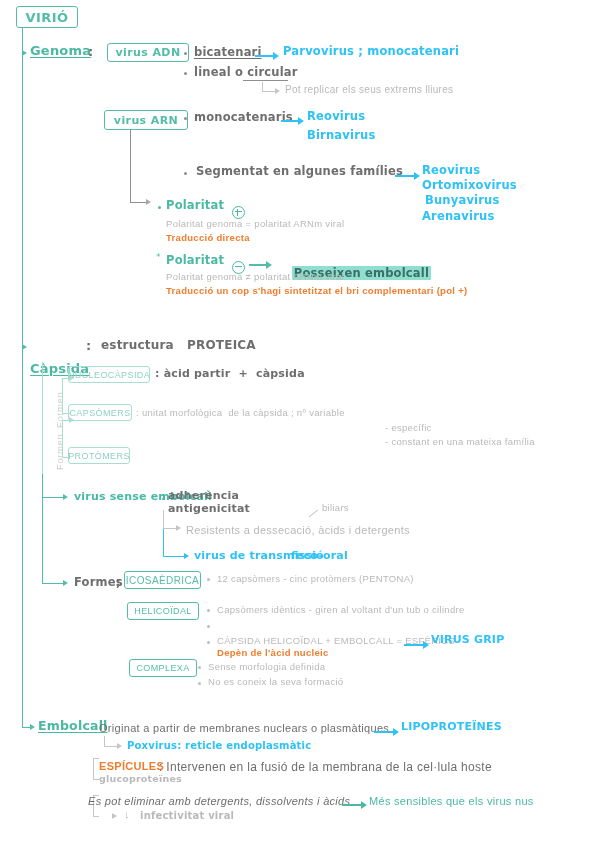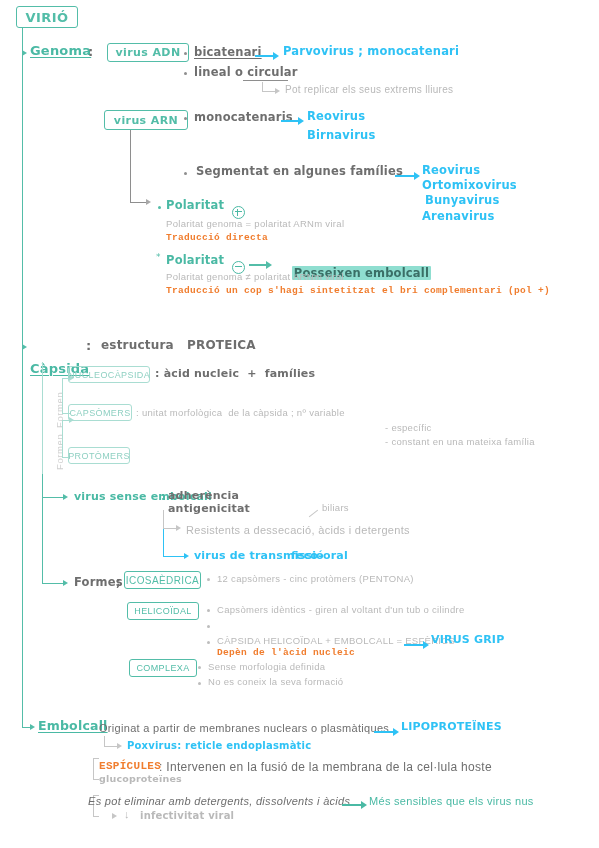--- a/index.html
+++ b/index.html
@@ -16,21 +16,21 @@
 
   
   .hand{font-family:"DejaVu Sans","Liberation Sans",sans-serif;font-weight:700;letter-spacing:.2px;}
   .print{font-family:"Liberation Sans",sans-serif;letter-spacing:.3px;}
 
   
   .c-green {color:#4ab9a4;}
   .c-blue  {color:#2ec2f5;}
   .c-grey  {color:#b9b9b9;}
   .c-dark  {color:#6e6e6e;}
-  .c-orange{color:#f07d2e;font-family:Liberation Mono, monospace;}
+  .c-orange{color:#f07d2e;}
 
   
   .box{
     position:absolute;border:1.4px solid #53bda8;border-radius:3px;
     color:#53bda8;background:transparent;
     display:flex;align-items:center;justify-content:center;
     font-family:"Liberation Sans",sans-serif;letter-spacing:.4px;
     box-sizing:border-box;
   }
   .box.hand{font-family:"DejaVu Sans",sans-serif;font-weight:700;}
@@ -183,21 +183,21 @@
   <div class="ln h faded" style="left:62px;top:413px;width:8px;"></div>
 
   <div class="ln v faded" style="left:62px;top:420px;height:38px;"></div>
   <div class="ln h faded" style="left:62px;top:420px;width:8px;"></div>
   <div class="ah r faded" style="left:69px;top:417px;"></div>
   <div class="ln h faded" style="left:62px;top:457px;width:8px;"></div>
 
   <div class="box faded" style="left:68px;top:366px;width:82px;height:17px;font-size:9px;">
     <span>NUCLEOCÀPSIDA</span>
   </div>
-  <div class="t hand c-dark" style="left:155px;top:368px;font-size:11px;">: àcid nucleic  +  famílies</div>
+  <div class="t hand c-dark" style="left:155px;top:368px;font-size:11px;">: àcid partir  +  càpsida</div>
 
   <div class="box faded" style="left:68px;top:404px;width:64px;height:17px;font-size:9px;">
     <span>CAPSÒMERS</span>
   </div>
   <div class="t print c-grey" style="left:136px;top:408px;font-size:9.5px;">: unitat morfològica  de la càpsida ; nº variable</div>
   <div class="t print c-grey" style="left:385px;top:423px;font-size:9.5px;">- específic</div>
   <div class="t print c-grey" style="left:385px;top:437px;font-size:9.5px;">- constant en una mateixa família</div>
 
   <div class="box faded" style="left:68px;top:447px;width:62px;height:17px;font-size:9px;">
     <span>PROTÒMERS</span>

